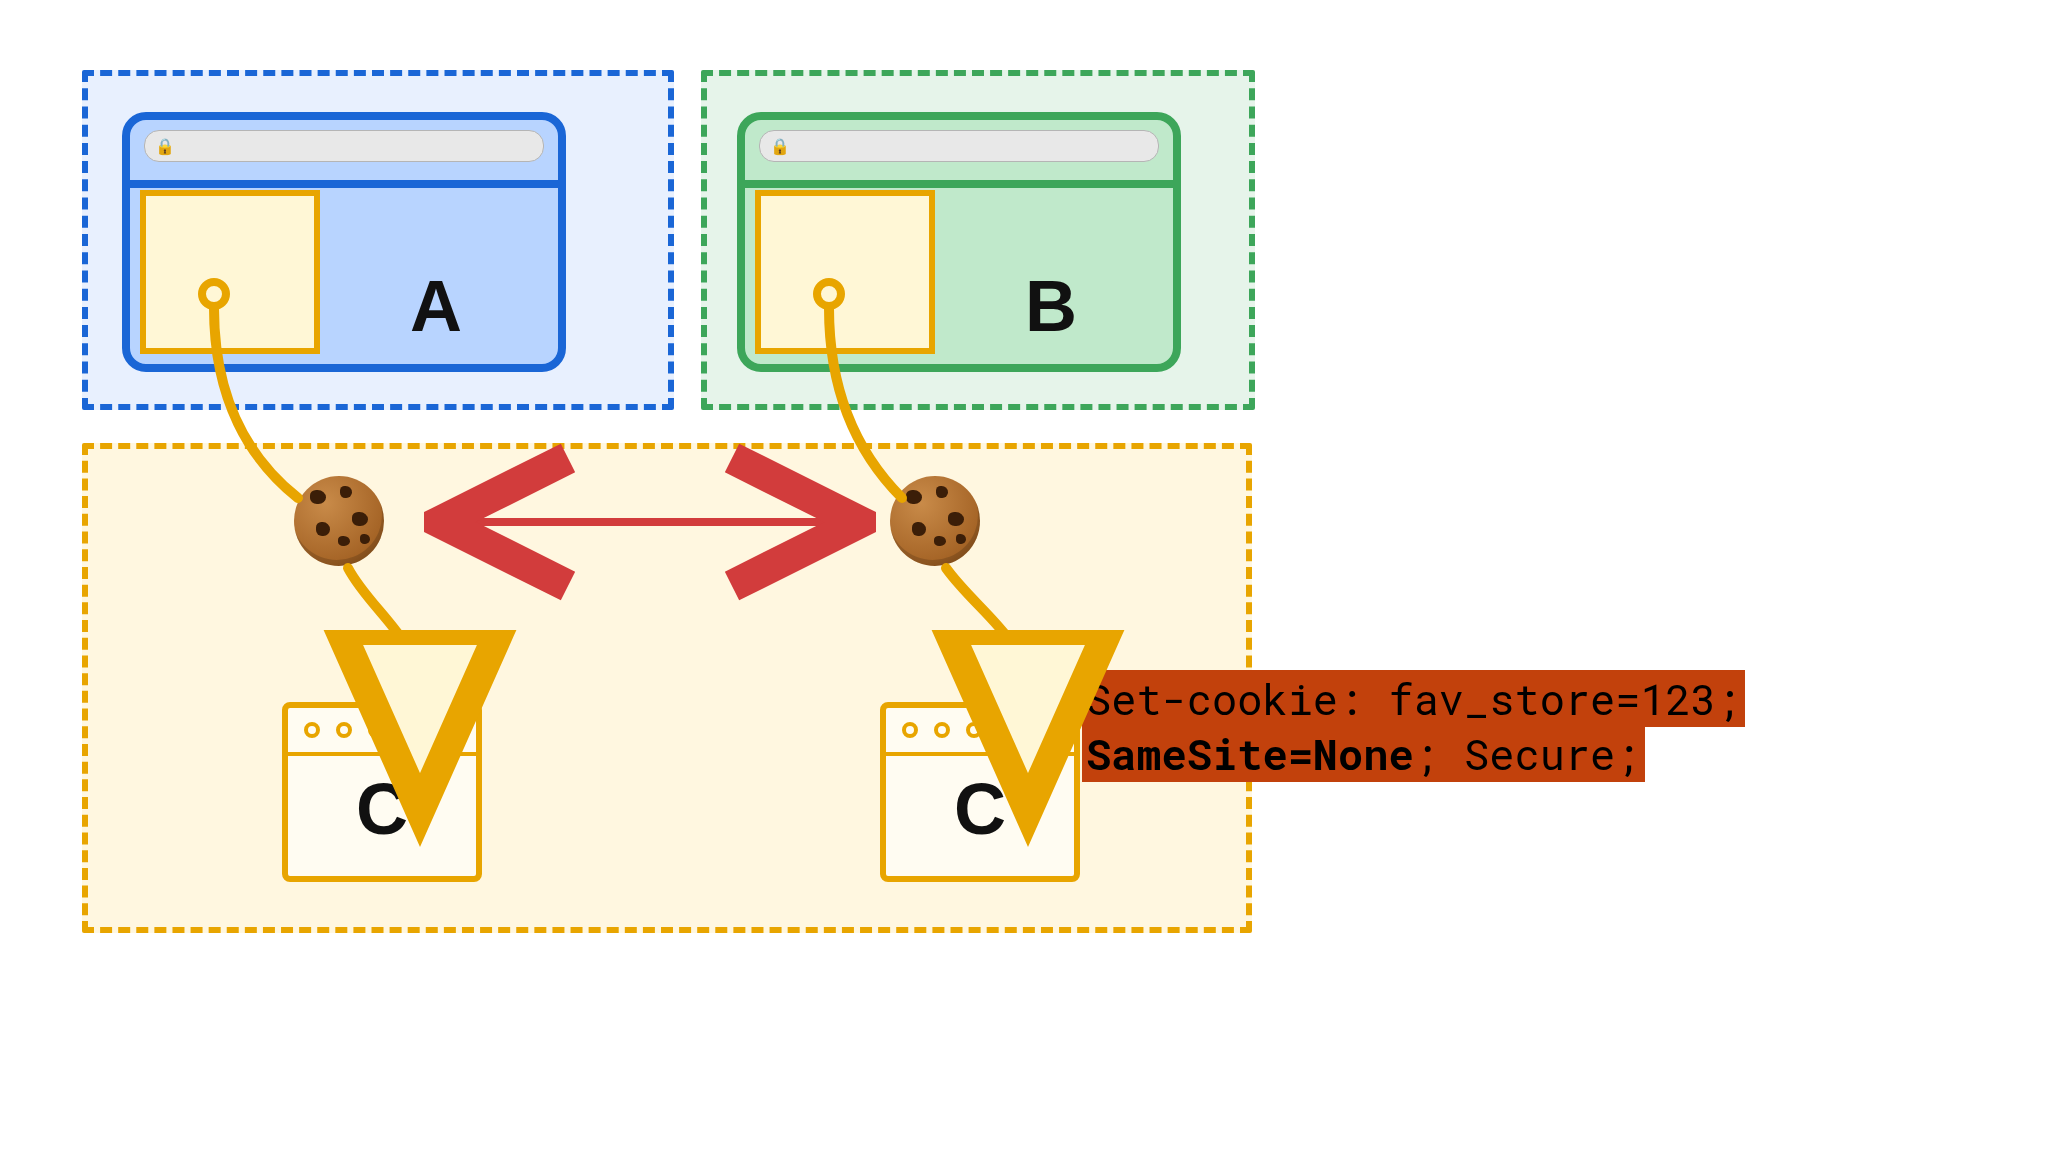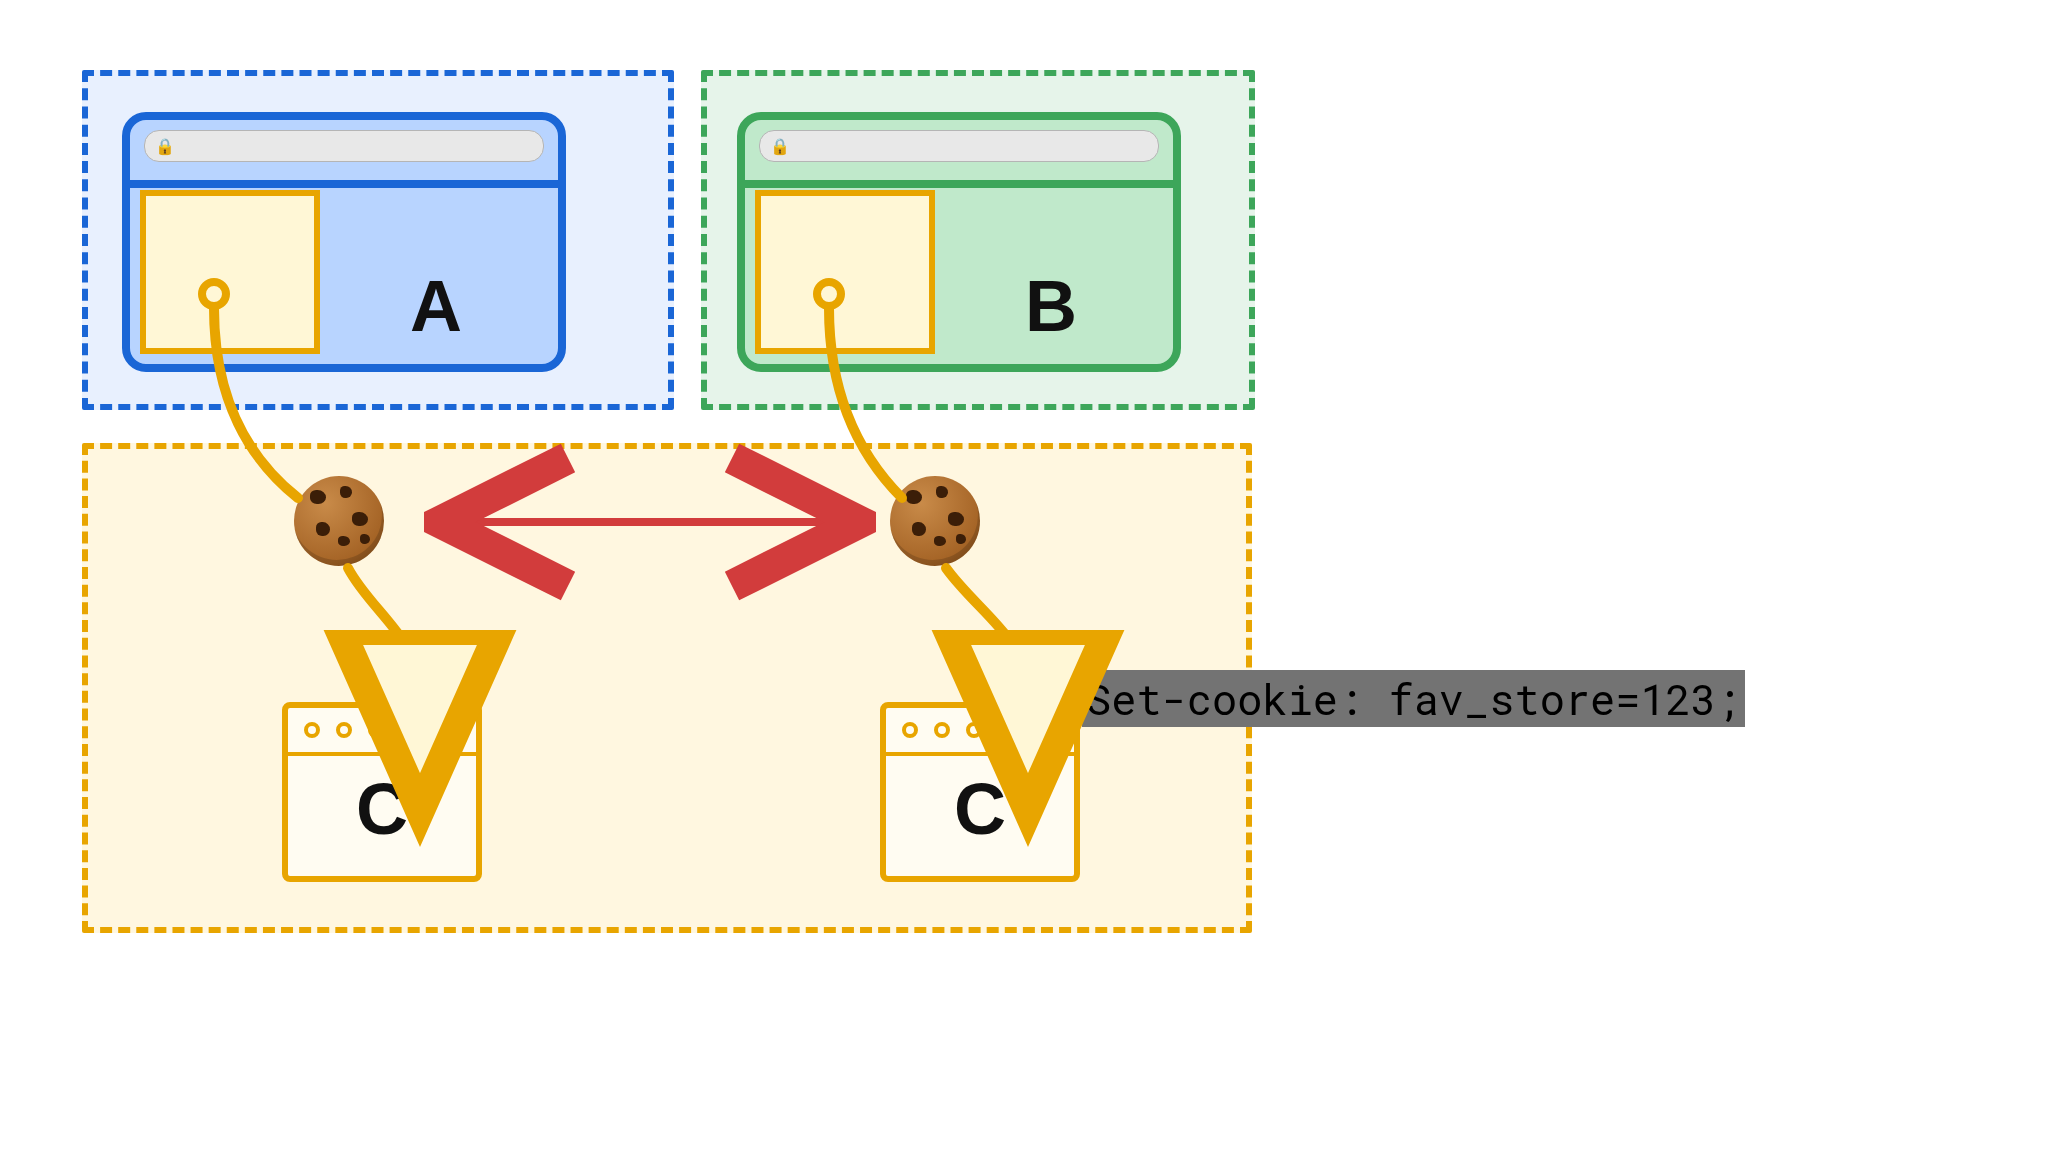--- a/index.html
+++ b/index.html
@@ -131,21 +131,21 @@
   
   .code-block {
     position:absolute;
     font-family: "Roboto Mono", "Menlo", "Consolas", monospace;
     font-size: 42px;
     line-height: 1.3;
     white-space: nowrap;
   }
   .code-line {
     display:inline;
-    background: #737373;
+    background: #c2410c;
     padding: 1px 4px;
   }
   .code-strong { font-weight: 700; }
 
   svg.overlay {
     position:absolute;
     top:0; left:0;
     width:2048px; height:1152px;
     pointer-events:none;
   }
@@ -214,20 +214,23 @@
     <div class="chip" style="left:16px; top:14px;"></div>
     <div class="chip" style="left:46px; top:10px; width:12px;height:12px;"></div>
     <div class="chip" style="left:58px; top:36px;"></div>
     <div class="chip" style="left:22px; top:46px; width:14px;height:14px;"></div>
     <div class="chip" style="left:44px; top:60px; width:12px;height:10px;"></div>
     <div class="chip" style="left:66px; top:58px; width:10px;height:10px;"></div>
   </div>
 
   <div class="abs code-block" style="left:1082px; top:672px;">
     <span class="code-line">Set-cookie: fav_store=123;</span><br>
+    <span class="code-line">
+      <span class="code-strong">SameSite=None</span><span>; Secure;</span>
+    </span>
   </div>
 
   <svg class="overlay" viewBox="0 0 2048 1152">
     <defs>
       <marker id="redArrow" markerWidth="20" markerHeight="20" refX="2" refY="10" orient="auto">
         <path d="M18,2 L2,10 L18,18" fill="none" stroke="#D23C3C" stroke-width="4"></path>
       </marker>
       <marker id="redArrowEnd" markerWidth="20" markerHeight="20" refX="18" refY="10" orient="auto">
         <path d="M2,2 L18,10 L2,18" fill="none" stroke="#D23C3C" stroke-width="4"></path>
       </marker>

